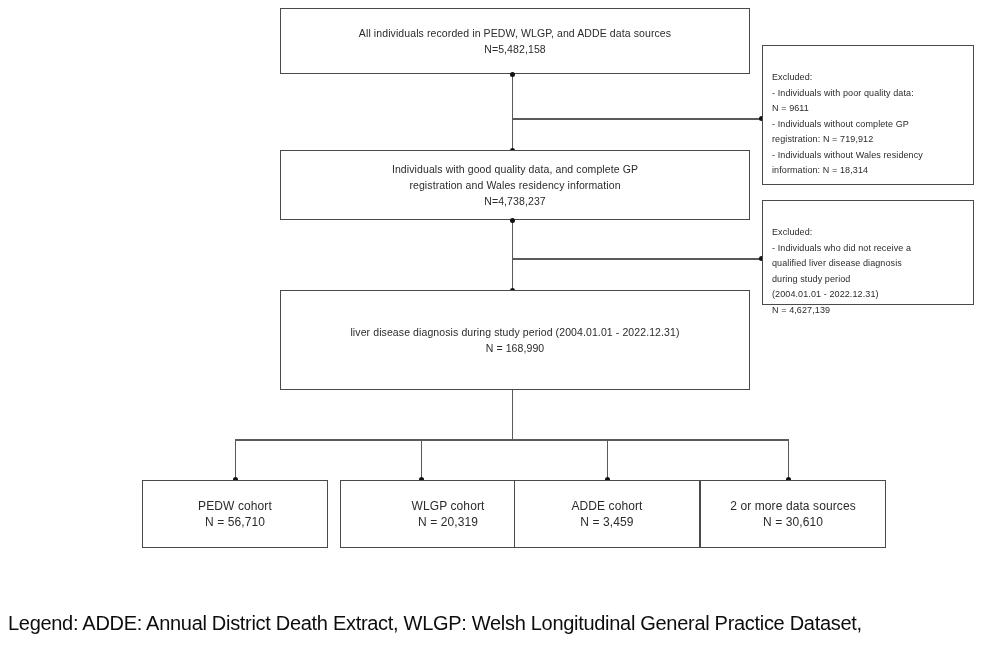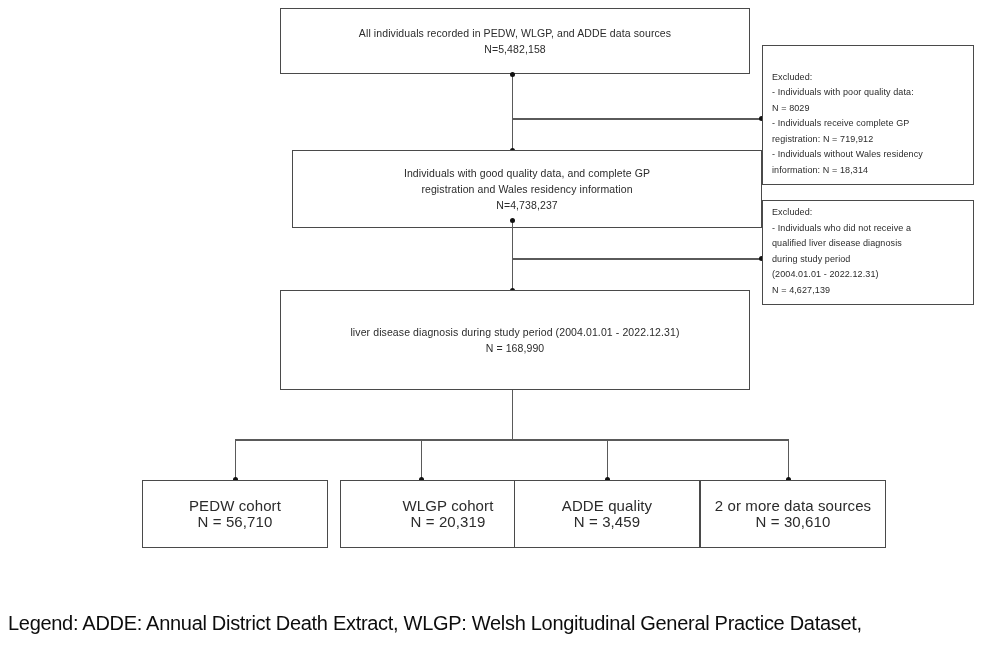--- a/index.html
+++ b/index.html
@@ -42,40 +42,40 @@
     display: block;
     white-space: nowrap;
   }
 
   
   .main-node {
     font-size: 10.5px;
     line-height: 16px;
   }
   #node-all       { left: 280px; top: 8px;   width: 470px; height: 66px; }
-  #node-good      { left: 292px; top: 150px; width: 470px; height: 78px; justify-content: center; }
+  #node-good      { left: 280px; top: 150px; width: 470px; height: 70px; justify-content: center; }
   #node-qualified { left: 280px; top: 290px; width: 470px; height: 100px; }
 
   
   .excl-node {
     align-items: flex-start;
-    justify-content: flex-end;
+    justify-content: flex-start;
     text-align: left;
     font-size: 9px;
     line-height: 15.5px;
-    padding: 6px 9px;
+    padding: 24px 9px;
   }
   #node-excl-1 { left: 762px; top: 45px;  width: 212px; height: 140px; }
   #node-excl-2 { left: 762px; top: 200px; width: 212px; height: 105px; }
 
   
   .cohort-node {
     top: 480px;
     height: 68px;
-    font-size: 15px;
+    font-size: 12px;
     line-height: 16px;
   }
   #node-cohort-0 { left: 142px; width: 186px; }
   #node-cohort-1 { left: 340px; width: 216px; }
   #node-cohort-2 { left: 514px; width: 186px; }
   #node-cohort-3 { left: 700px; width: 186px; }
 
   
   .conn {
     position: absolute;
@@ -118,22 +118,22 @@
 
   <div class="conn v" style="left:511.5px; top:74px; height:76px;"></div>
   <div class="dot" style="left:510px;   top:71.5px;"></div>
   <div class="conn h" style="left:511.5px; top:118px; width:251px;"></div>
   <div class="dot" style="left:759px;   top:115.5px;"></div>
   <div class="dot" style="left:510px;   top:147.5px;"></div>
 
   <div class="node excl-node" id="node-excl-1">
     <span class="line">Excluded:</span>
     <span class="line">- Individuals with poor quality data:</span>
-    <span class="line">N = 8029</span>
-    <span class="line">- Individuals receive complete GP</span>
+    <span class="line">N = 9611</span>
+    <span class="line">- Individuals without complete GP</span>
     <span class="line">registration: N = 719,912</span>
     <span class="line">- Individuals without Wales residency</span>
     <span class="line">information: N = 18,314</span>
   </div>
 
   <div class="node main-node" id="node-good">
     <span class="line">Individuals with good quality data, and complete GP</span>
     <span class="line">registration and Wales residency information</span>
     <span class="line">N=4,738,237</span>
   </div>
@@ -173,21 +173,21 @@
 
   <div class="node cohort-node" id="node-cohort-0">
     <span class="line">PEDW cohort</span>
     <span class="line">N = 56,710</span>
   </div>
   <div class="node cohort-node" id="node-cohort-1">
     <span class="line">WLGP cohort</span>
     <span class="line">N = 20,319</span>
   </div>
   <div class="node cohort-node" id="node-cohort-2">
-    <span class="line">ADDE quality</span>
+    <span class="line">ADDE cohort</span>
     <span class="line">N = 3,459</span>
   </div>
   <div class="node cohort-node" id="node-cohort-3">
     <span class="line">2 or more data sources</span>
     <span class="line">N = 30,610</span>
   </div>
 
 </div>
 
 <div id="legend">

